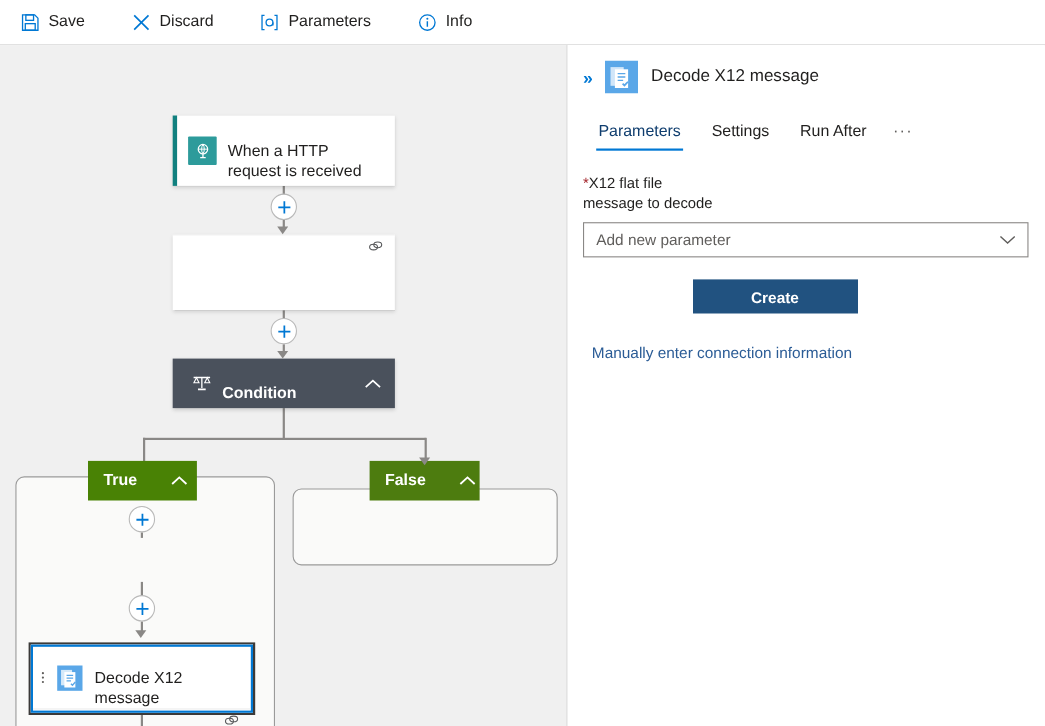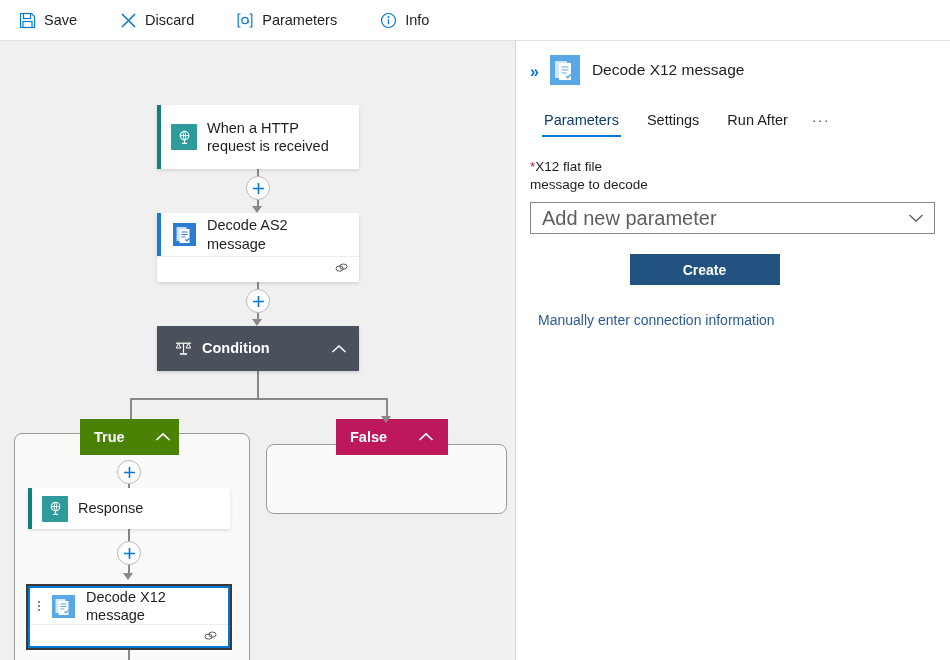--- a/index.html
+++ b/index.html
@@ -81,20 +81,21 @@
     margin: 0 10px 0 10px;
     flex: none;
     display: flex; align-items: center; justify-content: center;
     border-radius: 1px;
   }
   .node-ico svg { display:block; }
   .node-title {
     font-size: 14.5px;
     color: #201f1e;
     line-height: 1.25;
+    margin-top: 20px;
   }
   .node-foot {
     height: 26px;
     border-top: 1px solid #ededed;
     display: flex;
     align-items: center;
     justify-content: flex-end;
     padding-right: 10px;
     flex: none;
   }
@@ -145,21 +146,21 @@
     height: 36px;
     display: flex;
     align-items: center;
     padding: 0 14px;
     color: #ffffff;
     font-weight: 700;
     font-size: 14.5px;
     gap: 30px;
   }
   #head-true { left: 80px; top: 378px; width: 99px; background: #498205; }
-  #head-false { left: 336px; top: 378px; width: 112px; background: #be185d; }
+  #head-false { left: 336px; top: 378px; width: 100px; background: #4d7c0f; }
   .branch-head .chev { margin-left: auto; }
 
   
   #node-response {
     left: 28px; top: 447px; width: 202px; height: 41px;
   }
   #node-response .accent { background: #11807f; }
 
   
   #node-x12 {
@@ -306,21 +307,21 @@
 
   .select {
     margin-top: 9px;
     height: 32px;
     border: 1px solid #8a8886;
     background: #ffffff;
     display: flex;
     align-items: center;
     justify-content: space-between;
     padding: 0 10px 0 11px;
-    font-size: 20px;
+    font-size: 14px;
     color: #605e5c;
     cursor: pointer;
   }
   .select .chev-d { color: #605e5c; display:flex; }
 
   .conn-line {
     margin-top: 14px;
     font-size: 14px;
     color: #605e5c;
   }
@@ -433,33 +434,20 @@
               <circle cx="8.5" cy="6.6" r="4.3" fill="none" stroke="#ffffff" stroke-width="1.1"></circle>
               <path d="M4.2 6.6 h8.6 M8.5 2.3 c1.6 2 1.6 6.6 0 8.6 c-1.6 -2 -1.6 -6.6 0 -8.6" fill="none" stroke="#ffffff" stroke-width="0.9"></path>
               <path d="M8.5 10.9 v3.2 M6 14.3 h5" stroke="#ffffff" stroke-width="1.2"></path>
             </svg>
         </span>
         <span class="node-title">When a HTTP request is received</span>
       </div>
     </div>
 
     <div class="node" id="node-as2">
-      <div class="node-row">
-        <span class="accent"></span>
-        <span class="node-ico">
-          <svg width="25" height="25" viewBox="0 0 25 25">
-              <rect x="1" y="1" width="23" height="23" fill="#2b7cd3"></rect>
-              <rect x="4.5" y="5" width="10" height="14" fill="#ffffff" opacity="0.75"></rect>
-              <rect x="7.5" y="7" width="10" height="14" fill="#ffffff"></rect>
-              <path d="M9.5 10 h6 M9.5 12.5 h6 M9.5 15 h4" stroke="#2b7cd3" stroke-width="1"></path>
-              <path d="M13.5 17.5 l1.4 1.4 l2.6 -2.8" stroke="#2b7cd3" stroke-width="1.3" fill="none"></path>
-            </svg>
-        </span>
-        <span class="node-title">Decode AS2 message</span>
-      </div>
       <div class="node-foot">
         <span class="link-ico">
           <svg width="15" height="14" viewBox="0 0 15 14">
               <ellipse cx="5.6" cy="7.6" rx="3.6" ry="2.6" fill="none" stroke="#57585a" stroke-width="1"></ellipse>
               <ellipse cx="9.4" cy="5.6" rx="3.6" ry="2.6" fill="none" stroke="#57585a" stroke-width="1"></ellipse>
             </svg>
         </span>
       </div>
     </div>
 
@@ -514,33 +502,20 @@
     <div class="plus" style="left:117px; top:500px;">
       <svg width="13" height="13" viewBox="0 0 13 13">
           <path d="M6.5 1 v11 M1 6.5 h11" stroke="#0078d4" stroke-width="1.6"></path>
         </svg>
     </div>
     <div class="conn conn-v" style="left:128px; top:524px; height:9px;"></div>
     <div class="arrow" style="left:123px; top:532px;"></div>
 
     <div class="conn conn-v" style="left:128px; top:609px; height:13px;"></div>
 
-    <div class="node" id="node-response">
-      <div class="node-row">
-        <span class="accent"></span>
-        <span class="node-ico" style="background:#2d9b9b;">
-          <svg width="17" height="17" viewBox="0 0 17 17">
-              <circle cx="8.5" cy="6.6" r="4.3" fill="none" stroke="#ffffff" stroke-width="1.1"></circle>
-              <path d="M4.2 6.6 h8.6 M8.5 2.3 c1.6 2 1.6 6.6 0 8.6 c-1.6 -2 -1.6 -6.6 0 -8.6" fill="none" stroke="#ffffff" stroke-width="0.9"></path>
-              <path d="M8.5 10.9 v3.2 M6 14.3 h5" stroke="#ffffff" stroke-width="1.2"></path>
-            </svg>
-        </span>
-        <span class="node-title">Response</span>
-      </div>
-    </div>
 
     <div class="node" id="node-x12">
       <div class="inner-sel">
         <div class="node-row">
           <span class="drag-dots">
               <i></i>
               <i></i>
               <i></i>
             </span>
           <span class="node-ico" style="margin-left:6px;">

